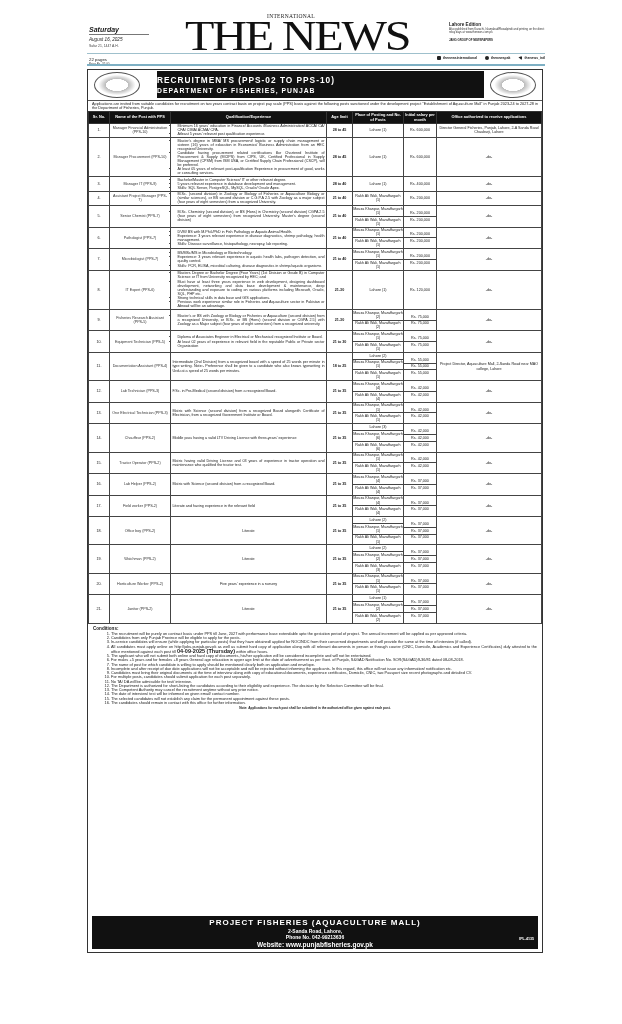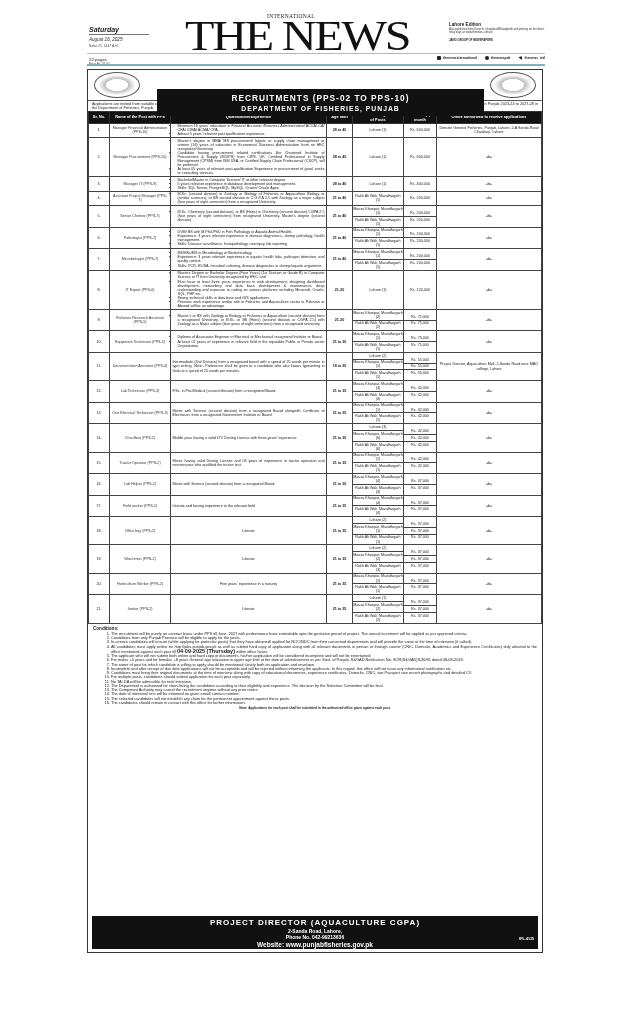--- a/index.html
+++ b/index.html
@@ -21,21 +21,21 @@
   .mast .jang{font-size:2.8px;font-weight:bold;margin-top:3px;}
   .mast .rule1{position:absolute;left:0;right:0;top:53px;height:1px;background:#9fc0cc;}
   .mast .rule2{position:absolute;left:0;right:0;top:64px;height:2px;background:#7eb0c4;}
   .mast .social{position:absolute;right:0;top:56px;display:flex;gap:8px;font-size:3.4px;font-weight:bold;}
   .mast .social span.ic{display:inline-block;width:4px;height:4px;background:#222;margin-right:2px;vertical-align:middle;border-radius:1px;}
   
   .ad{position:absolute;left:0;top:69px;width:456px;height:884px;border:1.5px solid #333;box-sizing:border-box;background:#fff;}
   .adhead{position:relative;height:30px;}
   .emblem{position:absolute;top:2px;width:46px;height:26px;border:1.5px solid #555;border-radius:50%;box-sizing:border-box;background:radial-gradient(ellipse at center,#fff 35%,#bbb 36%,#fff 60%);}
   .emblem.l{left:6px;} .emblem.r{right:6px;}
-  .titlebar{position:absolute;left:69px;right:58px;top:1px;height:27px;background:#111;color:#fff;text-align:center;margin-top:18px;}
+  .titlebar{position:absolute;left:69px;right:58px;top:1px;height:27px;background:#111;color:#fff;text-align:left;}
   .titlebar .t1{font-weight:bold;font-size:8.3px;letter-spacing:1px;margin-top:4px;}
   .titlebar .t2{font-weight:bold;font-size:6.8px;letter-spacing:1px;margin-top:2px;}
   .intro{font-size:3.8px;line-height:4.2px;padding:1px 4px;text-align:justify;border-top:1px solid #555;}
   table.jobs{width:100%;border-collapse:collapse;font-size:3.7px;line-height:4.1px;}
   table.jobs th{background:#111;color:#fff;font-weight:bold;font-size:3.9px;padding:1px 1px;border:0.6px solid #333;}
   table.jobs td{border:0.6px solid #444;padding:0.6px 1.5px;vertical-align:middle;}
   td.sr{text-align:center;width:17px;}
   td.name{text-align:center;width:57px;color:#333;}
   td.qual{width:152px;text-align:justify;}
   td.age{text-align:center;width:22px;font-weight:bold;}
@@ -498,20 +498,20 @@
           <li><span>The Department is authorized for short-listing the candidates according to their eligibility and experience. The decision by the Selection Committee will be final.</span></li>
           <li><span>The Competent Authority may cancel the recruitment anytime without any prior notice.</span></li>
           <li><span>The date of interview/ test will be informed on given email/ contact number.</span></li>
           <li><span>The selected candidates will not establish any claim for the permanent appointment against these posts.</span></li>
           <li><span>The candidates should remain in contact with this office for further information.</span></li>
         </ol>
       <div class="note">Note: Applications for each post shall be submitted in the authorized office given against each post.</div>
     </div>
 
     <div class="footer">
-      <div class="f1">PROJECT DIRECTOR (AQUACULTURE CGPA)</div>
+      <div class="f1">PROJECT FISHERIES (AQUACULTURE MALL)</div>
       <div class="f2">2-Sanda Road, Lahore,</div>
       <div class="f3">Phone No. 042-99213636</div>
       <div class="f4">Website: www.punjabfisheries.gov.pk</div>
       <div class="ipl">IPL-4135</div>
     </div>
   </div>
 </div>
 
 </body></html>

